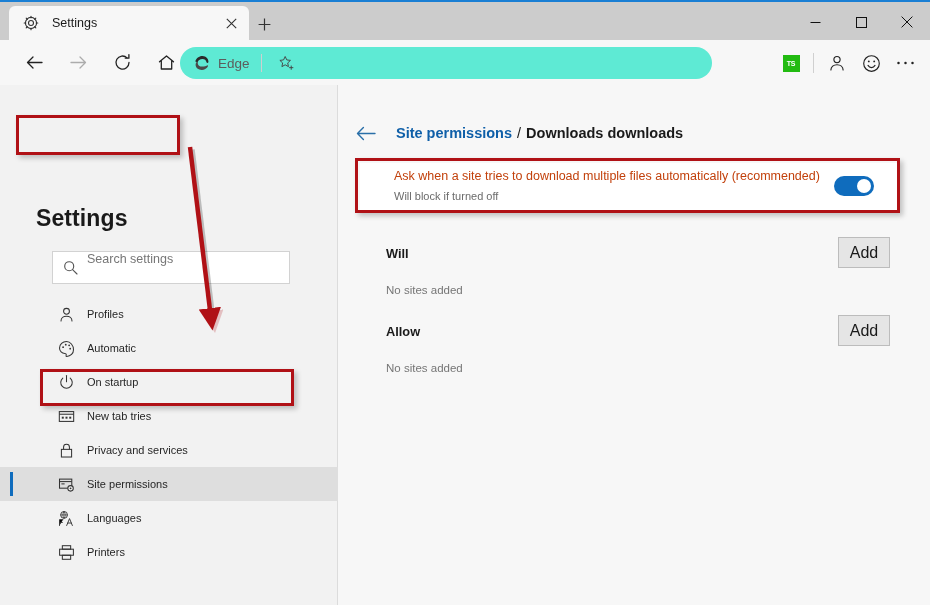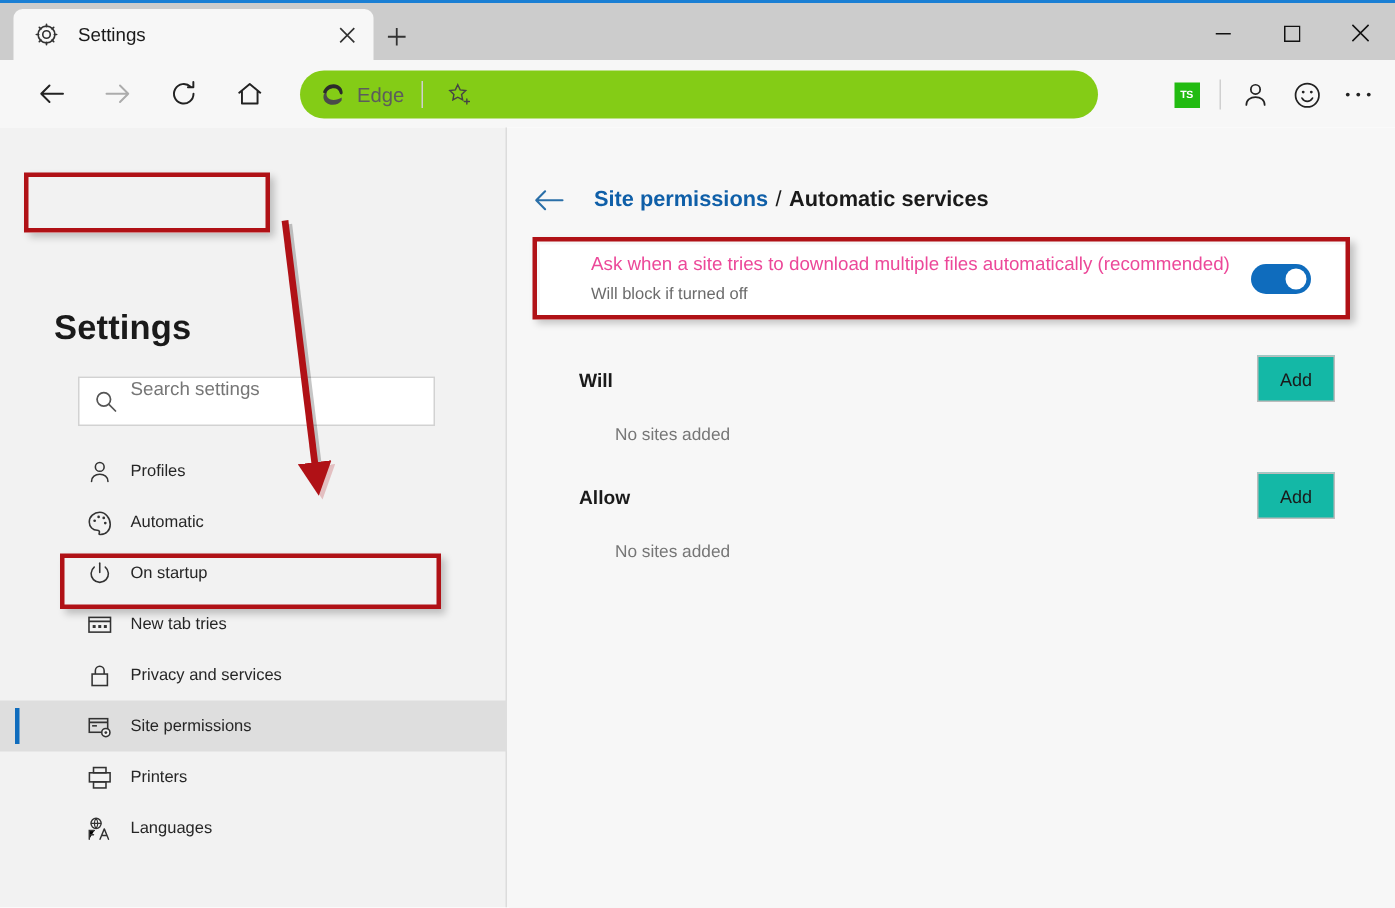--- a/index.html
+++ b/index.html
@@ -64,23 +64,23 @@
   }
   .tb-btn {
     width: 36px; height: 36px; margin-left: 8px; flex: 0 0 auto;
     display: flex; align-items: center; justify-content: center;
     border-radius: 4px;
   }
   .tb-btn.first { margin-left: 16px; }
   .tb-btn.disabled { opacity: 0.35; }
 
   .omnibox {
-    position: absolute; left: 200px; top: 47px;
+    position: absolute; left: 180px; top: 47px;
     width: 532px; height: 32px;
-    background: #84cc16;
+    background: #5eead4;
     border-radius: 16px;
     display: flex; align-items: center;
   }
   .omni-brand {
     display: flex; align-items: center; margin-left: 12px; flex: 0 0 auto;
   }
   .omni-brand-label {
     font-size: 13.5px; color: #5c5c5c; margin-left: 7px;
   }
   .omni-sep {
@@ -164,41 +164,41 @@
   .bc-sep { margin: 0 5px; font-size: 14.5px; color: #1a1a1a; }
   .bc-cur { font-size: 14.5px; color: #1a1a1a; font-weight: 600; }
 
   .card-toggle {
     position: absolute; left: 22px; top: 78px;
     width: 540px; height: 48px;
     background: #ffffff;
     display: flex; align-items: center;
   }
   .ct-texts { position: absolute; left: 34px; top: 6px; }
-  .ct-main { font-size: 12.5px; color: #ec4899; }
+  .ct-main { font-size: 12.5px; color: #c2410c; }
   .ct-sub { font-size: 11px; color: #6b6b6b; margin-top: 7px; }
   .toggle {
     position: absolute; right: 26px; top: 13px;
     width: 40px; height: 20px; border-radius: 10px; background: #0f6cbd;
   }
   .toggle .knob {
     position: absolute; right: 3px; top: 3px;
     width: 14px; height: 14px; border-radius: 50%; background: #ffffff;
   }
 
   .section { position: absolute; left: 48px; width: 504px; }
   .section-head { display: flex; align-items: flex-start; justify-content: space-between; }
   .section-title { font-size: 12.8px; color: #1a1a1a; font-weight: bold; padding-top: 9px; }
   .add-btn {
-    width: 52px; height: 31px; background: #14b8a6;
+    width: 52px; height: 31px; background: #e5e5e5;
     border: 1px solid #bcbcbc;
     display: flex; align-items: center; justify-content: center;
-    font-size: 12px; color: #1a1a1a;
-  }
-  .empty-text { font-size: 11.5px; color: #767676; margin-left: 24px; margin-top: 16px; }
+    font-size: 16px; color: #1a1a1a;
+  }
+  .empty-text { font-size: 11.5px; color: #767676; margin-top: 16px; }
 
   
   .anno { position: absolute; border: 3px solid #b01116; pointer-events: none; }
   .anno-shadow { box-shadow: 3px 3px 5px rgba(0,0,0,0.22); }
   .anno-svg { position: absolute; left: 0; top: 0; width: 930px; height: 605px; pointer-events: none; }
 </style>
 </head>
 <body>
 
 <div id="app">
@@ -403,59 +403,59 @@
               <circle cx="13.3" cy="13.1" r="1" fill="#333"></circle>
             </svg>
           </span>
           <span class="nav-label">Site permissions</span>
         </div>
 
 
         <div class="navitem">
           <span class="nav-icon">
             <svg width="17" height="17" viewBox="0 0 18 18">
-              <rect x="4.6" y="1.8" width="8.8" height="3.7" fill="none" stroke="#333" stroke-width="1.1"></rect>
-              <rect x="1.7" y="5.5" width="14.6" height="6.4" fill="none" stroke="#333" stroke-width="1.1"></rect>
-              <rect x="4.6" y="11.9" width="8.8" height="4.3" fill="none" stroke="#333" stroke-width="1.1"></rect>
-            </svg>
-          </span>
-          <span class="nav-label">Printers</span>
-        </div>
-
-        <div class="navitem">
-          <span class="nav-icon">
-            <svg width="17" height="17" viewBox="0 0 18 18">
               <circle cx="6.4" cy="5.2" r="3.6" fill="none" stroke="#333" stroke-width="1"></circle>
               <path d="M2.8 5.2h7.2M6.4 1.6c1.6 1.9 1.6 5.3 0 7.2M6.4 1.6c-1.6 1.9-1.6 5.3 0 7.2" fill="none" stroke="#333" stroke-width="0.85"></path>
               <path d="M9.2 16.4l3-7.3 3 7.3M10.4 13.8h3.6" fill="none" stroke="#333" stroke-width="1" stroke-linecap="round" stroke-linejoin="round"></path>
               <path d="M1.6 16.4V10.2h3.6M1.6 13.2h3" stroke="#333" stroke-width="1" stroke-linecap="round"></path>
             </svg>
           </span>
           <span class="nav-label">Languages</span>
+        </div>
+
+        <div class="navitem">
+          <span class="nav-icon">
+            <svg width="17" height="17" viewBox="0 0 18 18">
+              <rect x="4.6" y="1.8" width="8.8" height="3.7" fill="none" stroke="#333" stroke-width="1.1"></rect>
+              <rect x="1.7" y="5.5" width="14.6" height="6.4" fill="none" stroke="#333" stroke-width="1.1"></rect>
+              <rect x="4.6" y="11.9" width="8.8" height="4.3" fill="none" stroke="#333" stroke-width="1.1"></rect>
+            </svg>
+          </span>
+          <span class="nav-label">Printers</span>
         </div>
 
         <div class="navitem">
           
           
         </div>
 
       </div>
     </div>
 
     <div class="main">
 
       <div class="breadcrumb">
         <div class="bc-back">
           <svg width="20" height="15" viewBox="0 0 20 15">
             <path d="M19 7.5H1.8M7.4 1.5L1.5 7.5l5.9 6" fill="none" stroke="#2a6fa8" stroke-width="1.4" stroke-linecap="round" stroke-linejoin="round"></path>
           </svg>
         </div>
         <div class="bc-link">Site permissions</div>
         <div class="bc-sep">/</div>
-        <div class="bc-cur">Automatic services</div>
+        <div class="bc-cur">Downloads downloads</div>
       </div>
 
       <div class="card-toggle">
         <div class="ct-texts">
           <div class="ct-main">Ask when a site tries to download multiple files automatically (recommended)</div>
           <div class="ct-sub">Will block if turned off</div>
         </div>
         <div class="toggle">
           <div class="knob"></div>
         </div>

